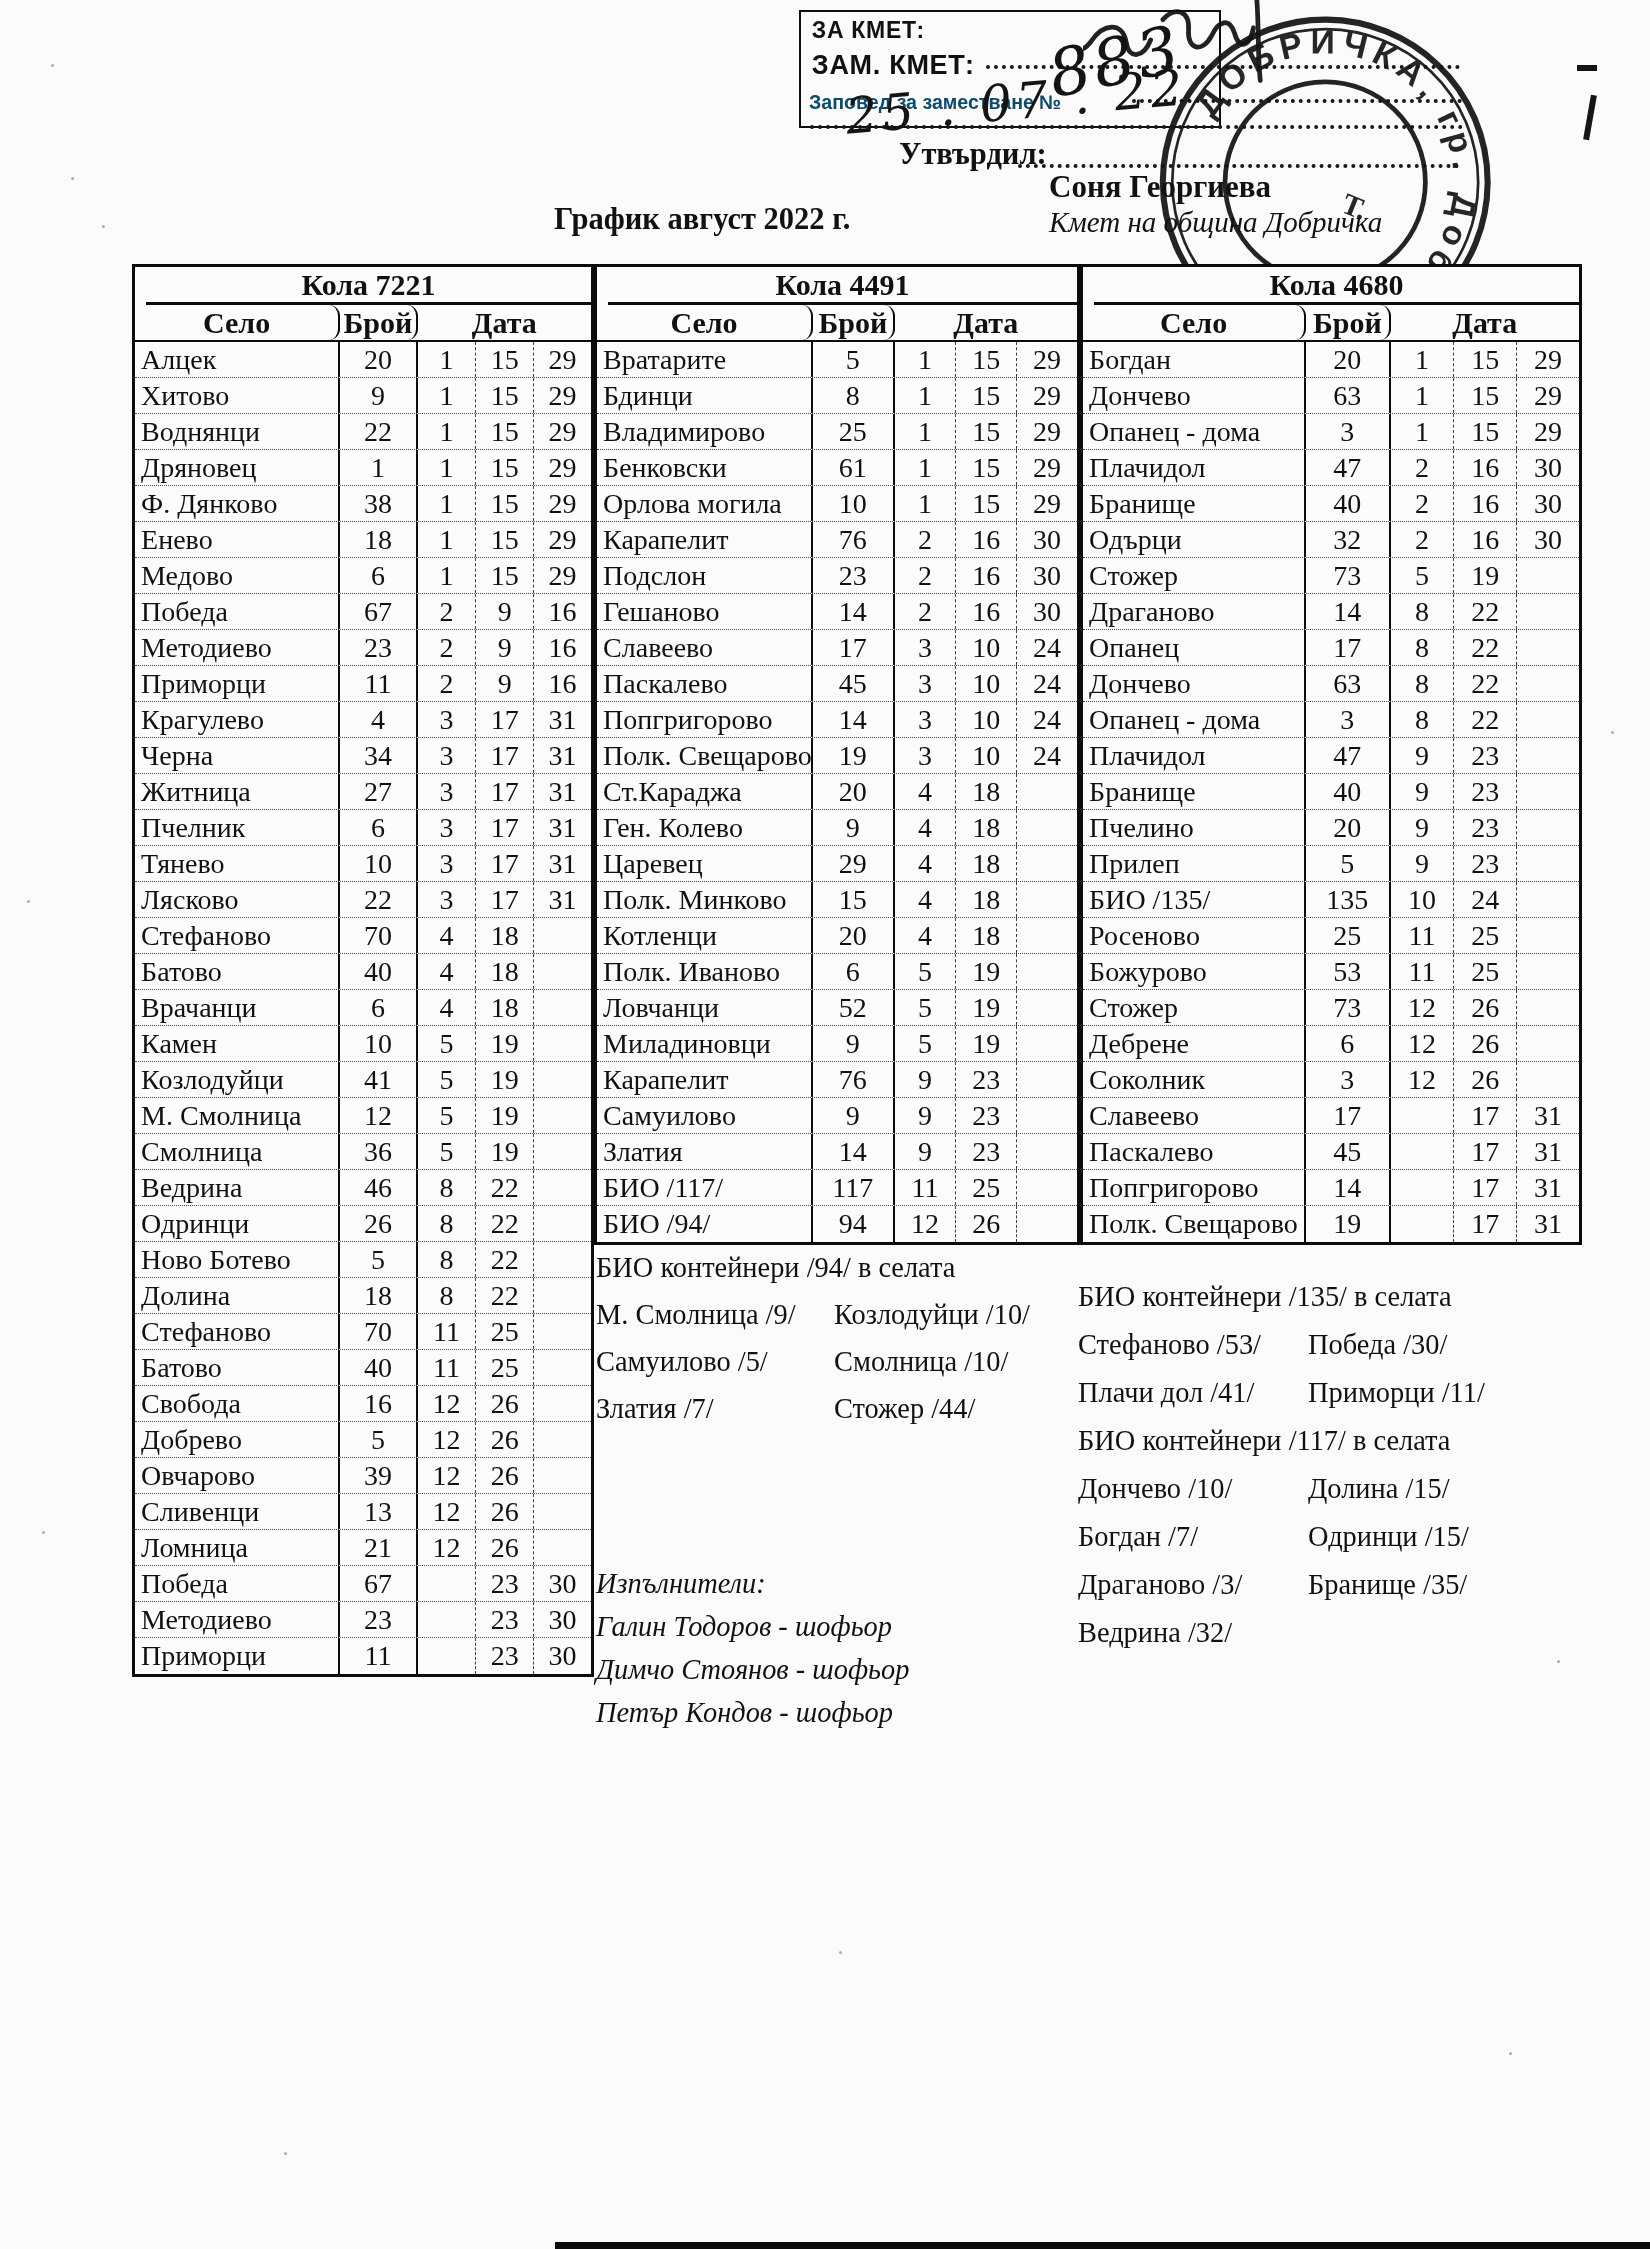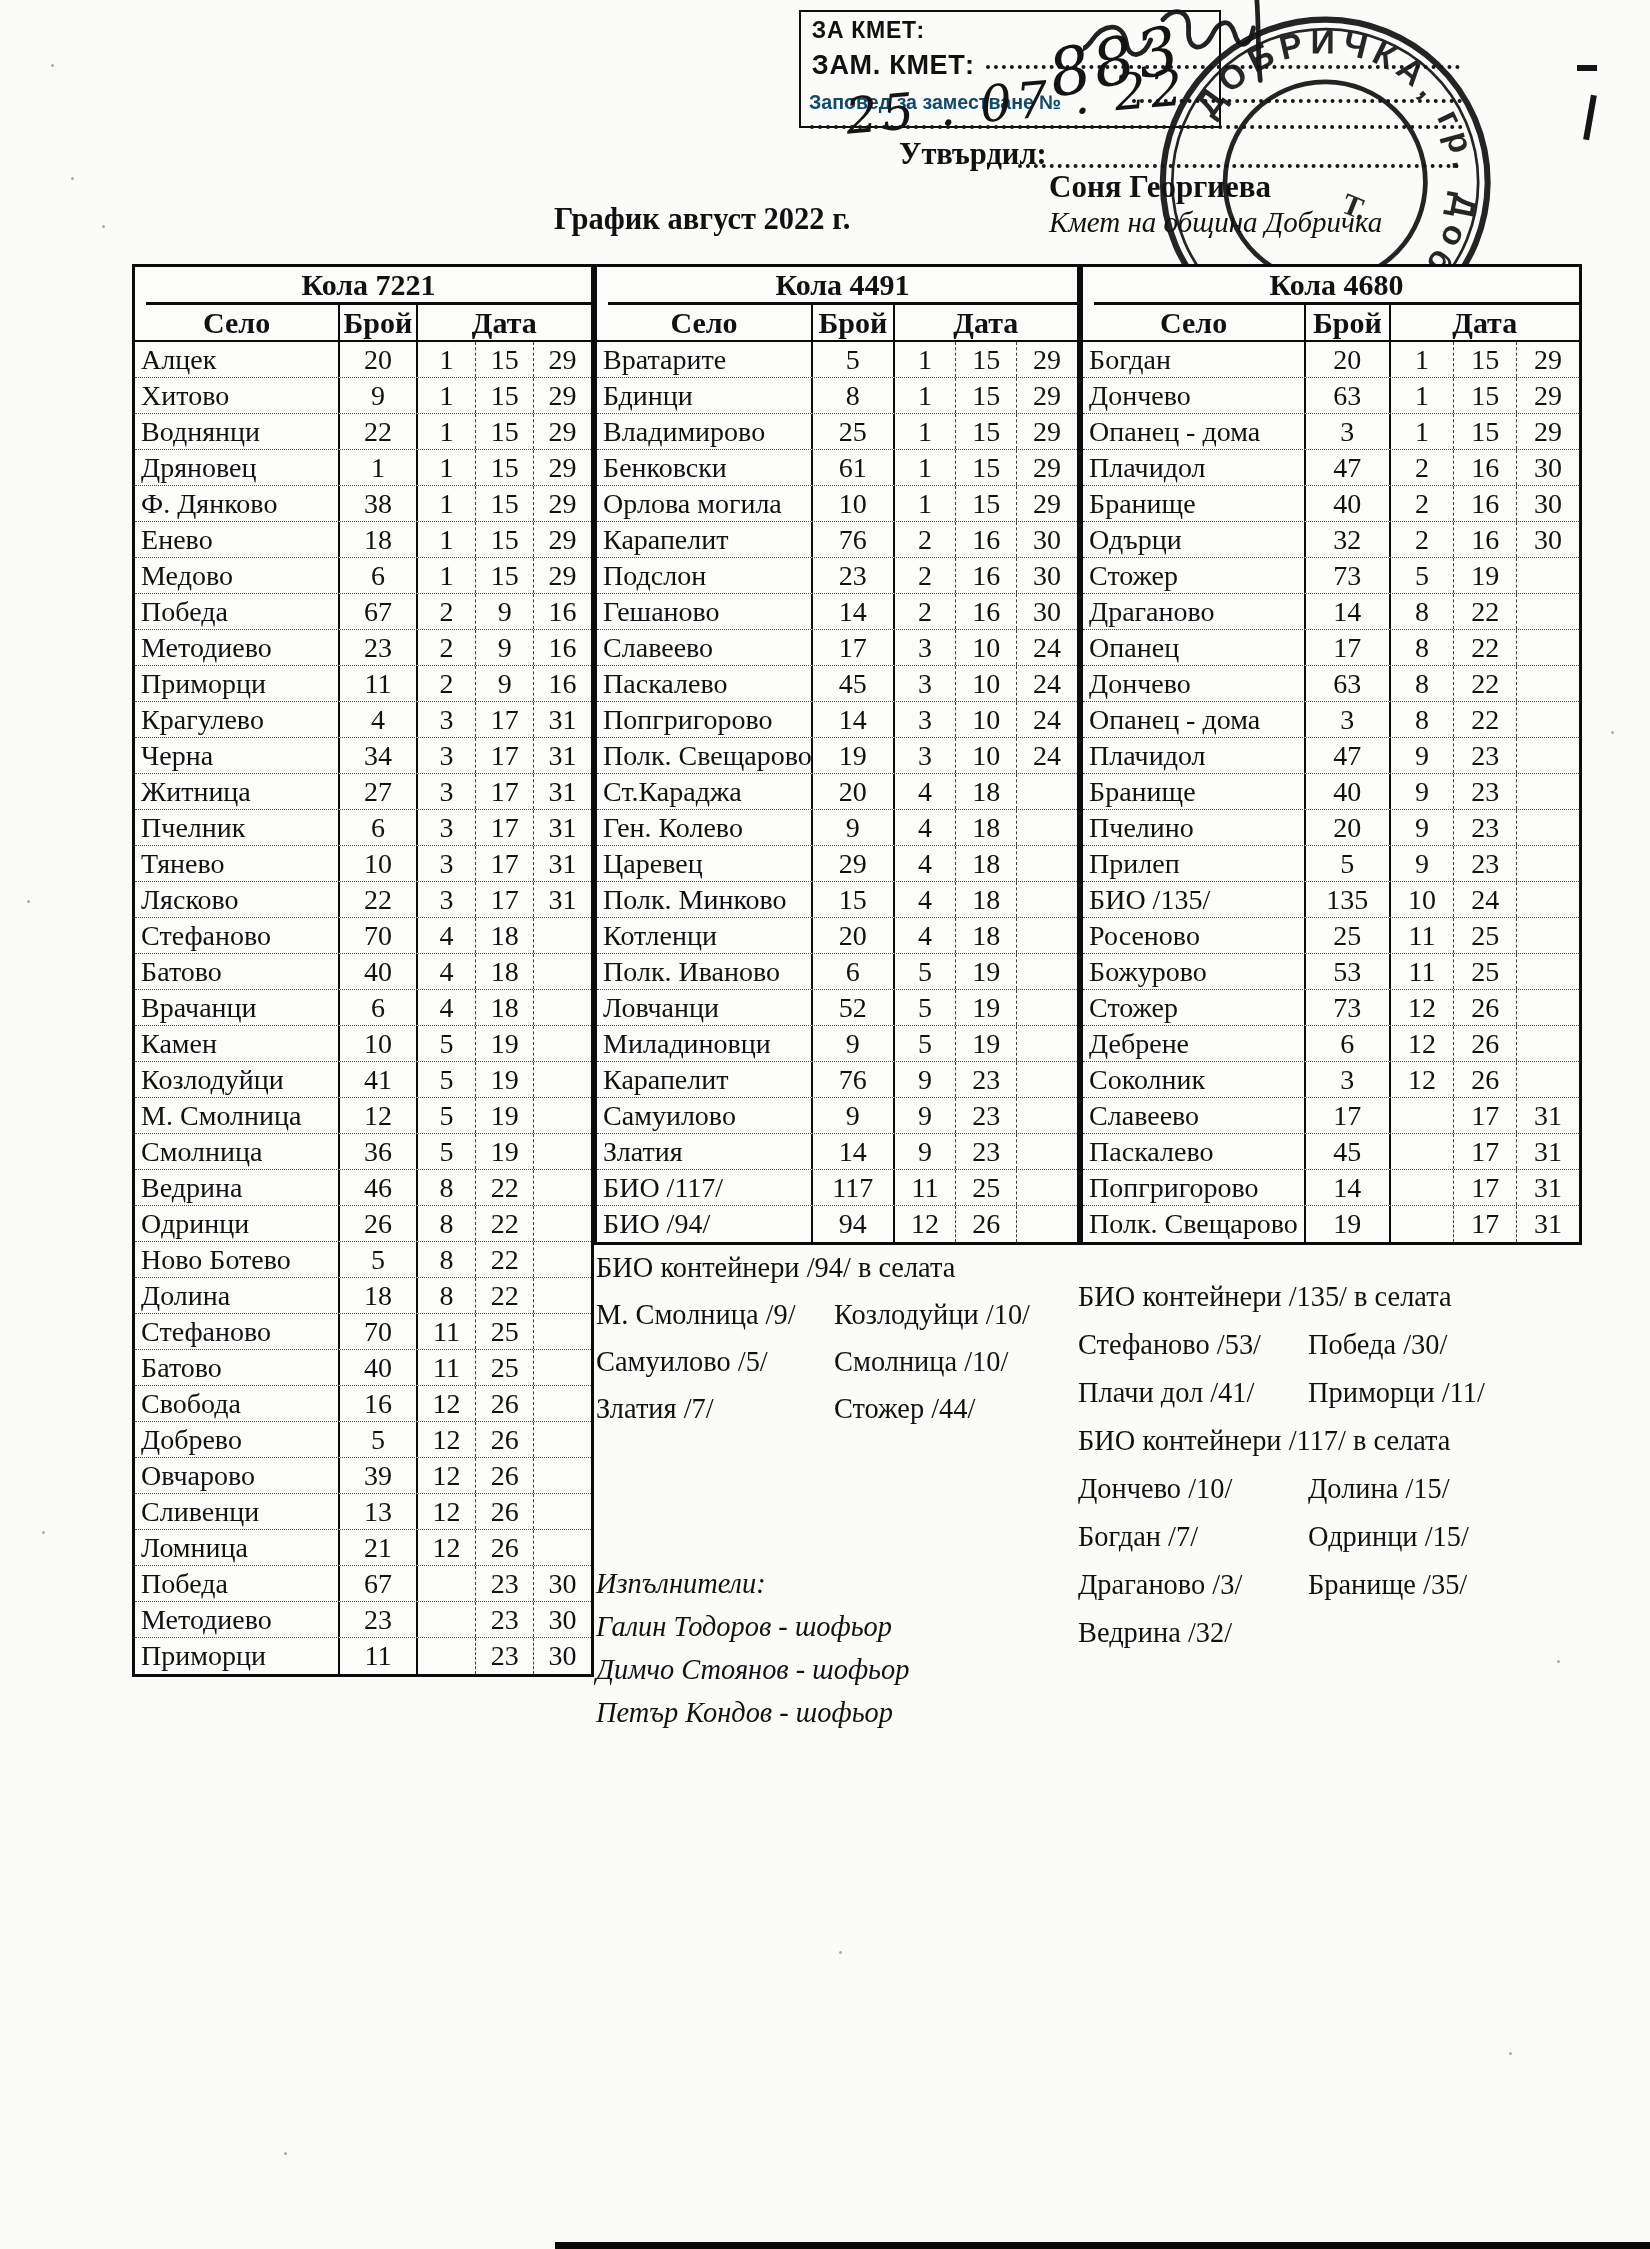--- a/index.html
+++ b/index.html
@@ -29,21 +29,21 @@
   .hdr-svg{position:absolute;left:1083px;top:-47px;width:521px;height:887px;}
   
   .vtable{position:absolute;top:264px;border:3.4px solid #0b0b0b;box-sizing:border-box;background:#fcfcfb;}
   #t0{left:132px;width:462px;}
   #t1{left:594px;width:486px;}
   #t2{left:1080px;width:502px;}
   .vt-title{height:35px;display:flex;align-items:center;justify-content:center;
     font-weight:bold;font-size:30px;border-bottom:3.4px solid #0b0b0b;margin-left:11px;}
   .vt-head{display:grid;grid-template-columns:45% 17% 38%;height:35px;border-bottom:2.7px solid #0b0b0b;}
   .vt-head .h{display:flex;align-items:center;justify-content:center;font-weight:bold;font-size:30px;overflow:hidden;}
-  .h-name,.h-count{border-right:2.7px solid #0b0b0b;}
+  .h-name,.h-count{border-right:2.7px solid #0b0b0b;border-radius:11px;}
   .vrow{display:grid;grid-template-columns:45% 17% 12.666% 12.666% 12.668%;height:36px;
     border-bottom:1.4px dotted #4a4a4a;box-sizing:border-box;}
   .vrow:last-child{border-bottom:none;}
   .vc{display:flex;align-items:center;font-size:28px;white-space:nowrap;overflow:hidden;}
   .cn{padding-left:6.1px;border-right:2.7px solid #0b0b0b;}
   .cc{justify-content:center;border-right:2.7px solid #0b0b0b;}
   .cd{justify-content:center;}
   .cd2,.cd3{border-left:1.4px dashed #3d3d3d;}
   
   .note-block{position:absolute;font-size:28.4px;}

